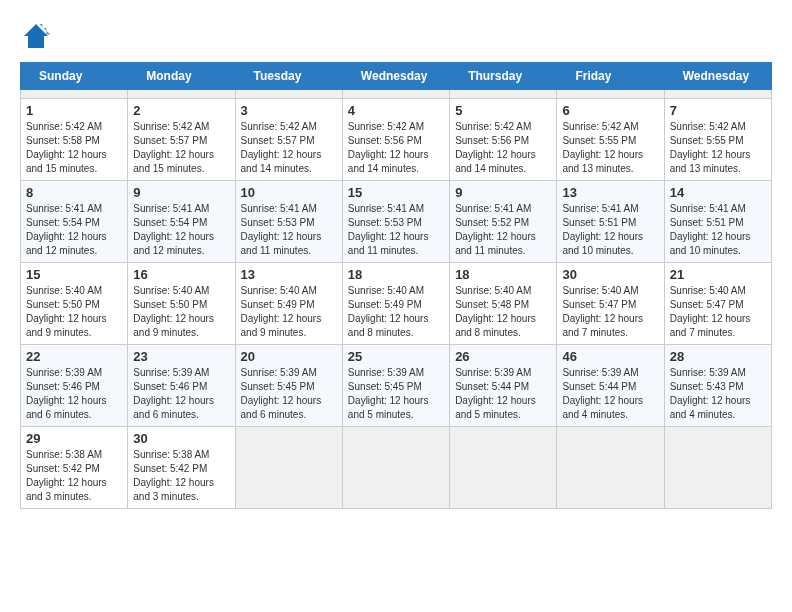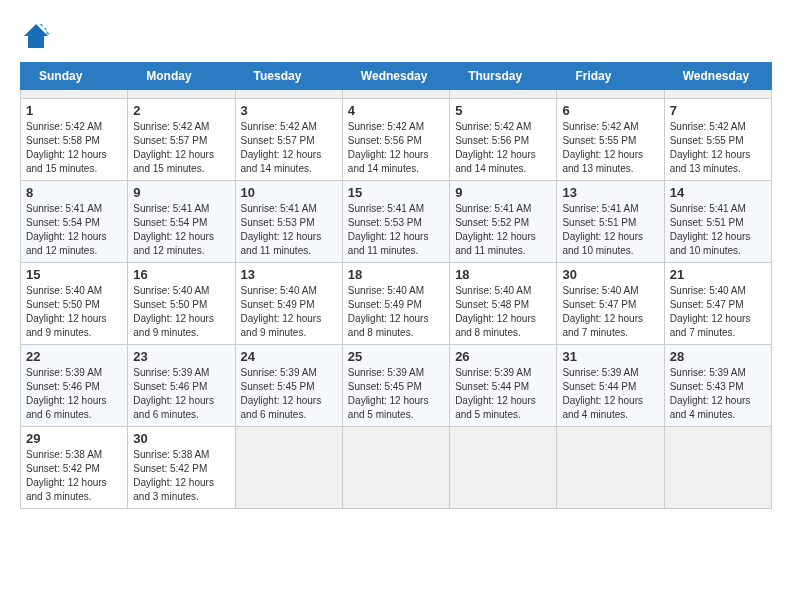--- a/index.html
+++ b/index.html
@@ -229,33 +229,33 @@
       <tr>
         <td>
           <span class="day-number">22</span>
           <div class="day-info">Sunrise: 5:39 AM<br>Sunset: 5:46 PM<br>Daylight: 12 hours and 6 minutes.</div>
         </td>
         <td>
           <span class="day-number">23</span>
           <div class="day-info">Sunrise: 5:39 AM<br>Sunset: 5:46 PM<br>Daylight: 12 hours and 6 minutes.</div>
         </td>
         <td>
-          <span class="day-number">24</span>
+          <span class="day-number">20</span>
           <div class="day-info">Sunrise: 5:39 AM<br>Sunset: 5:45 PM<br>Daylight: 12 hours and 6 minutes.</div>
         </td>
         <td>
           <span class="day-number">25</span>
           <div class="day-info">Sunrise: 5:39 AM<br>Sunset: 5:45 PM<br>Daylight: 12 hours and 5 minutes.</div>
         </td>
         <td>
           <span class="day-number">26</span>
           <div class="day-info">Sunrise: 5:39 AM<br>Sunset: 5:44 PM<br>Daylight: 12 hours and 5 minutes.</div>
         </td>
         <td>
-          <span class="day-number">31</span>
+          <span class="day-number">46</span>
           <div class="day-info">Sunrise: 5:39 AM<br>Sunset: 5:44 PM<br>Daylight: 12 hours and 4 minutes.</div>
         </td>
         <td>
           <span class="day-number">28</span>
           <div class="day-info">Sunrise: 5:39 AM<br>Sunset: 5:43 PM<br>Daylight: 12 hours and 4 minutes.</div>
         </td>
       </tr>
       <tr>
         <td>
           <span class="day-number">29</span>

